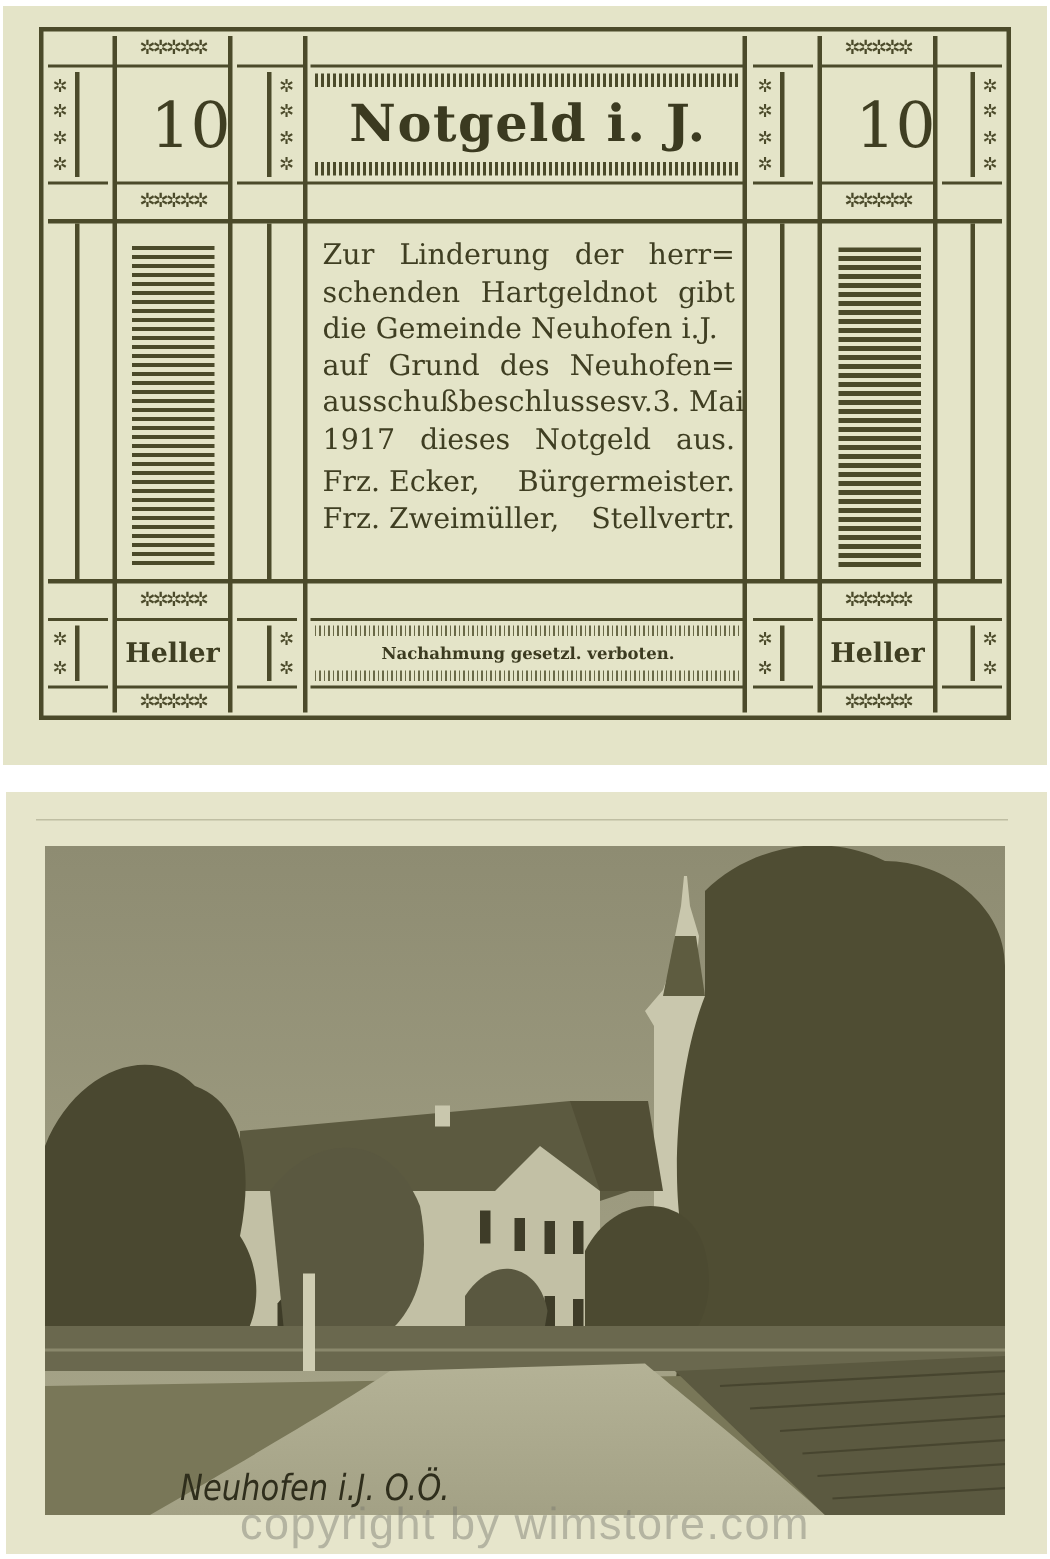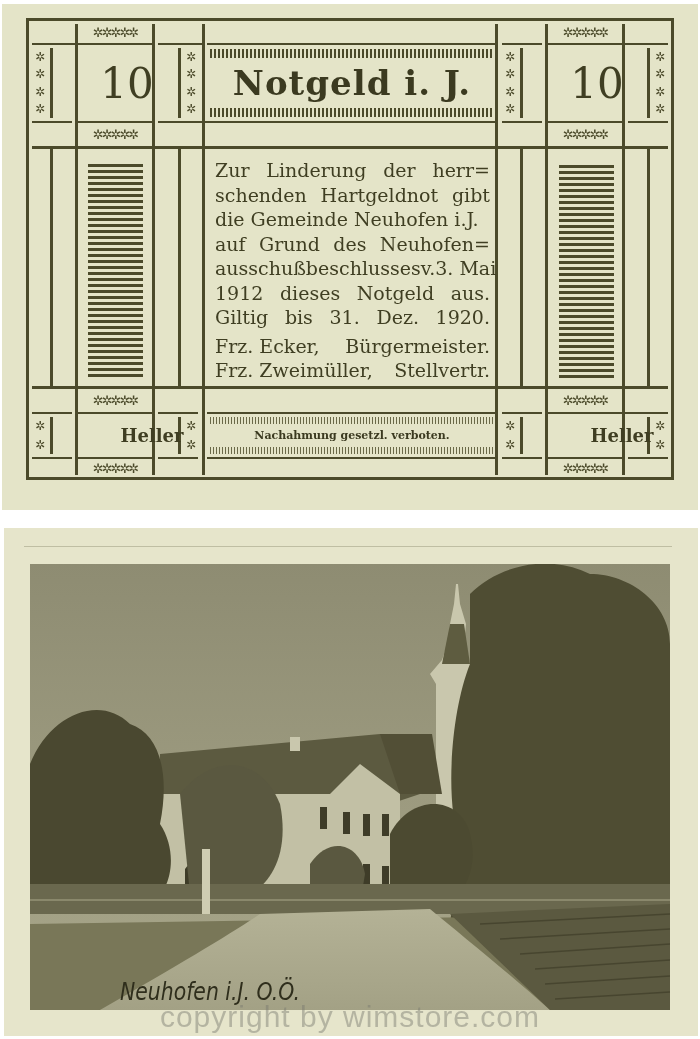--- a/index.html
+++ b/index.html
@@ -10,21 +10,21 @@
   .ln{position:absolute;background:#4b4a2a;}
   .hatch-v{position:absolute;background:repeating-linear-gradient(to bottom,#4b4a2a 0 3px,transparent 3px 6px);}
   .hatch-h{position:absolute;background:repeating-linear-gradient(to right,#4b4a2a 0 2px,transparent 2px 4px);}
   .hatch-h-fine{position:absolute;background:repeating-linear-gradient(to right,#6a6948 0 1px,transparent 1px 3px);}
   .star-row{position:absolute;display:flex;justify-content:space-around;align-items:center;color:#4b4a2a;font-size:13px;line-height:1;font-family:"DejaVu Sans",sans-serif;overflow:hidden;letter-spacing:-2px;}
   .star-col{position:absolute;display:flex;flex-direction:column;justify-content:space-around;align-items:center;color:#4b4a2a;font-size:12px;line-height:1;font-family:"DejaVu Sans",sans-serif;overflow:hidden;}
   .big-num{position:absolute;display:flex;align-items:center;justify-content:center;color:#3f3e22;font-family:"DejaVu Serif",serif;font-size:42px;margin-left:12px;}
   .title{position:absolute;display:flex;align-items:center;justify-content:center;color:#3b3a20;font-family:"DejaVu Serif",serif;font-weight:bold;font-size:34px;letter-spacing:1px;}
   .body-text{position:absolute;color:#3f3e22;font-family:"DejaVu Serif",serif;font-size:19px;line-height:24.5px;}
   .body-text div{display:flex;justify-content:space-between;white-space:nowrap;}
-  .heller{position:absolute;display:flex;align-items:center;justify-content:center;color:#3f3e22;font-family:"DejaVu Serif",serif;font-weight:bold;font-size:18px;padding-left:37px;}
+  .heller{position:absolute;display:flex;align-items:center;justify-content:center;color:#3f3e22;font-family:"DejaVu Serif",serif;font-weight:bold;font-size:18px;}
   .notice{position:absolute;display:flex;align-items:center;justify-content:center;color:#3b3a20;font-family:"DejaVu Serif",serif;font-weight:bold;font-size:11px;}
   .photo{position:absolute;left:30px;top:564px;width:640px;height:446px;overflow:hidden;background:#8c8a6d;}
   .caption{position:absolute;left:120px;top:978px;color:#2f2e1c;font-family:"DejaVu Sans",sans-serif;font-style:italic;font-size:24px;transform:scaleX(0.85);transform-origin:left;}
   .watermark{position:absolute;left:0;width:700px;top:1000px;text-align:center;color:rgba(120,120,110,0.45);font-family:"Liberation Sans",sans-serif;font-size:30px;letter-spacing:1px;}
 </style>
 </head>
 <body>
 
 <div id="front" class="note">
 
@@ -162,31 +162,24 @@
         <span>auf</span>
         <span>Grund</span>
         <span>des</span>
         <span>Neuhofen=</span>
       </div>
     <div>
         <span>ausschußbeschlusses</span>
         <span>v.3. Mai</span>
       </div>
     <div>
-        <span>1912</span>
+        <span>1917</span>
         <span>dieses</span>
         <span>Notgeld</span>
         <span>aus.</span>
-      </div>
-    <div>
-        <span>Giltig</span>
-        <span>bis</span>
-        <span>31.</span>
-        <span>Dez.</span>
-        <span>1920.</span>
       </div>
     <div style="margin-top:4px;">
         <span>Frz. Ecker,</span>
         <span>Bürgermeister.</span>
       </div>
     <div>
         <span>Frz. Zweimüller,</span>
         <span>Stellvertr.</span>
       </div>
   </div>

